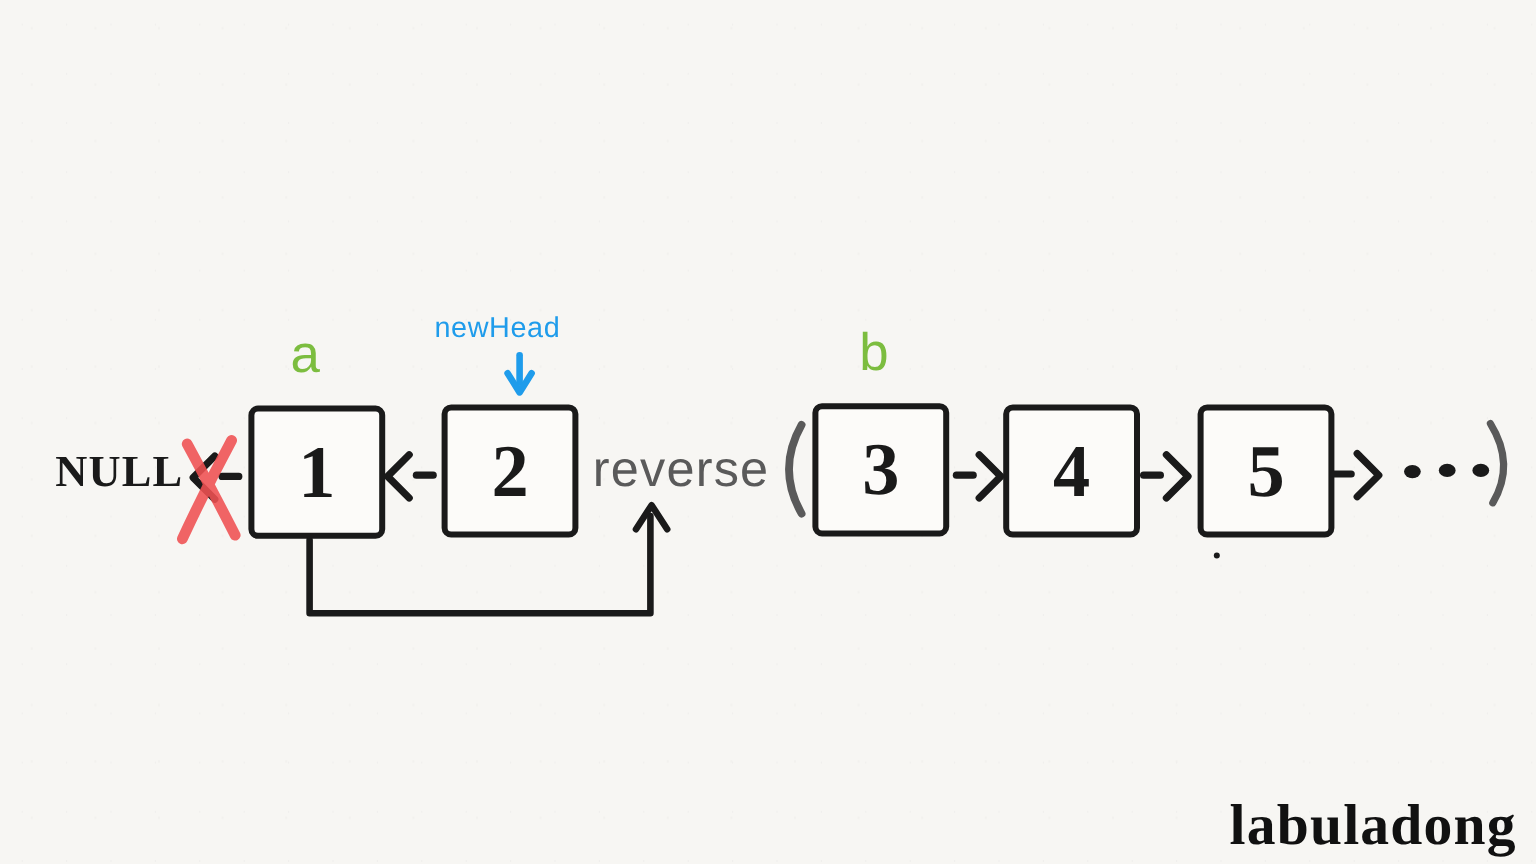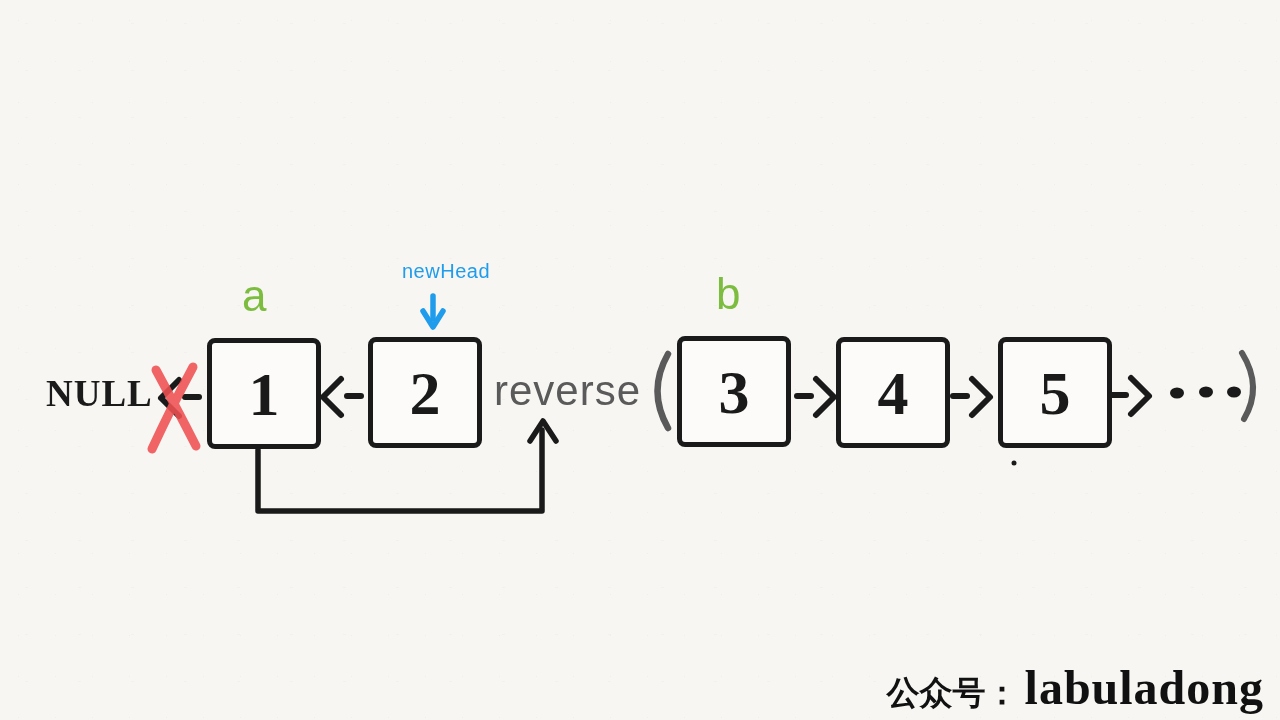--- a/index.html
+++ b/index.html
@@ -38,24 +38,23 @@
   }
   .node-value {
     font-family: "Liberation Serif", serif;
     font-weight: 700;
     font-size: 62px;
     color: #1a1a1a;
     line-height: 1;
   }
   .lbl-newhead {
     left: 362px; top: 260px;
-    font-size: 20px;
+    font-size: 24px;
     color: #1f9ceb;
     letter-spacing: 0.5px;
-    margin-left: 40px;
   }
   .lbl-a { left: 242px; top: 274px; }
   .lbl-b { left: 716px; top: 272px; }
   .seg-label {
     font-size: 44px;
     color: #7cbd3f;
     line-height: 1;
   }
   .lbl-null {
     left: 46px; top: 374px;
@@ -174,17 +173,16 @@
       <path d="M 258 450 L 258 511 L 542 511 L 542 430"></path>
       <path d="M 530 441 L 543 421 L 556 441"></path>
     </g>
 
     <g fill="#1a1a1a">
       <circle cx="1014" cy="463" r="2.5"></circle>
     </g>
   </svg>
 
   <div class="watermark">
-    <span class="wm-prefix">公众号：</span>
     <span class="wm-name">labuladong</span>
   </div>
 
 </div>
 
 </body></html>

